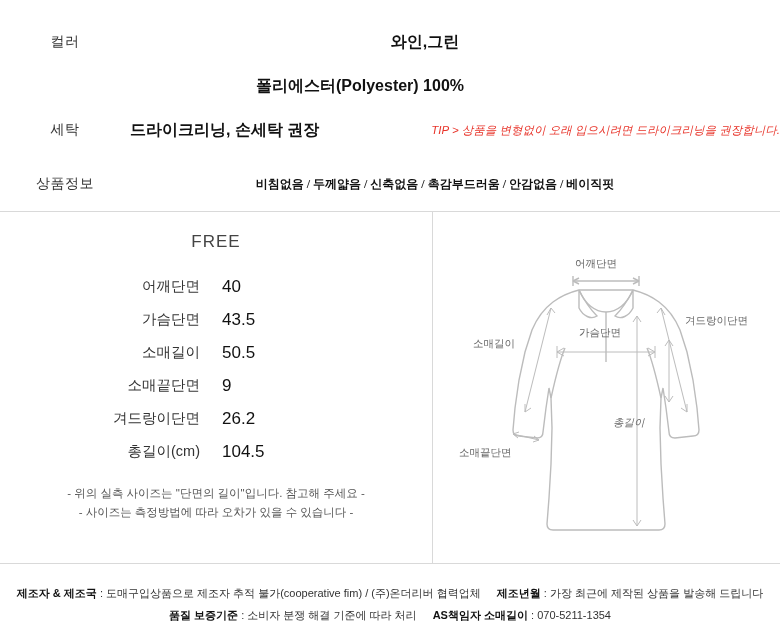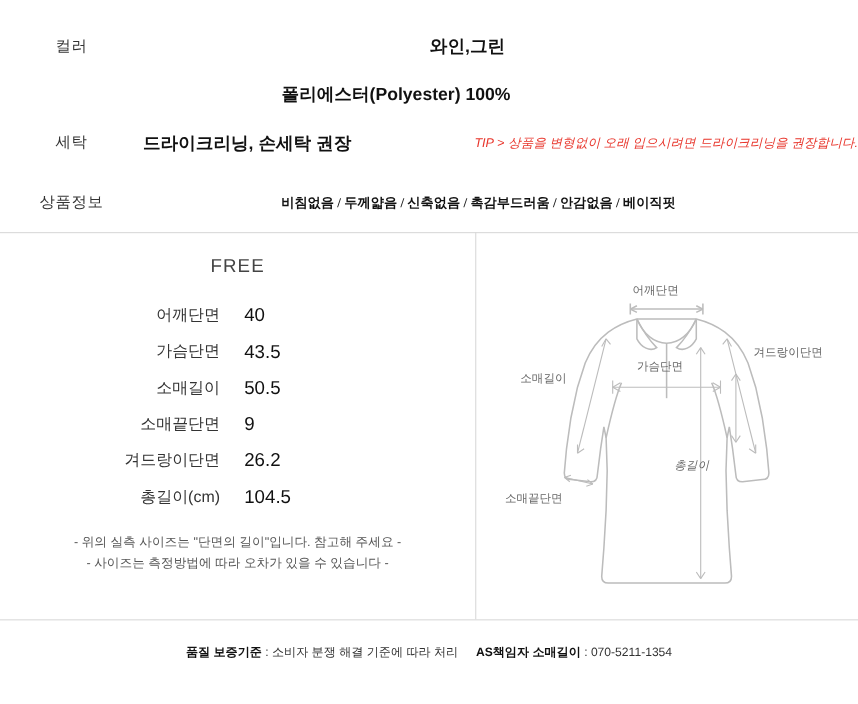--- a/index.html
+++ b/index.html
@@ -338,20 +338,27 @@
     <div class="dlabel" style="left:142px; top:45px;">어깨단면</div>
     <div class="dlabel" style="left:40px; top:125px;">소매길이</div>
     <div class="dlabel" style="left:146px; top:114px;">가슴단면</div>
     <div class="dlabel" style="left:252px; top:102px;">겨드랑이단면</div>
     <div class="dlabel" style="left:26px; top:234px;">소매끝단면</div>
     <div class="dlabel" style="left:180px; top:204px;font-style:italic;">총길이</div>
   </div>
 
   <div class="footer">
     <div class="footer-line">
+      <b>제조자 &amp; 제조국</b>
+      <span>: 도매구입상품으로 제조자 추적 불가(cooperative fim) / (주)온더리버 협력업체</span>
+      <span class="footer-sep"></span>
+      <b>제조년월</b>
+      <span>: 가장 최근에 제작된 상품을 발송해 드립니다</span>
+    </div>
+    <div class="footer-line">
       <b>품질 보증기준</b>
       <span>: 소비자 분쟁 해결 기준에 따라 처리</span>
       <span class="footer-sep"></span>
       <b>AS책임자 소매길이</b>
       <span>: 070-5211-1354</span>
     </div>
   </div>
 
 </div>
 

